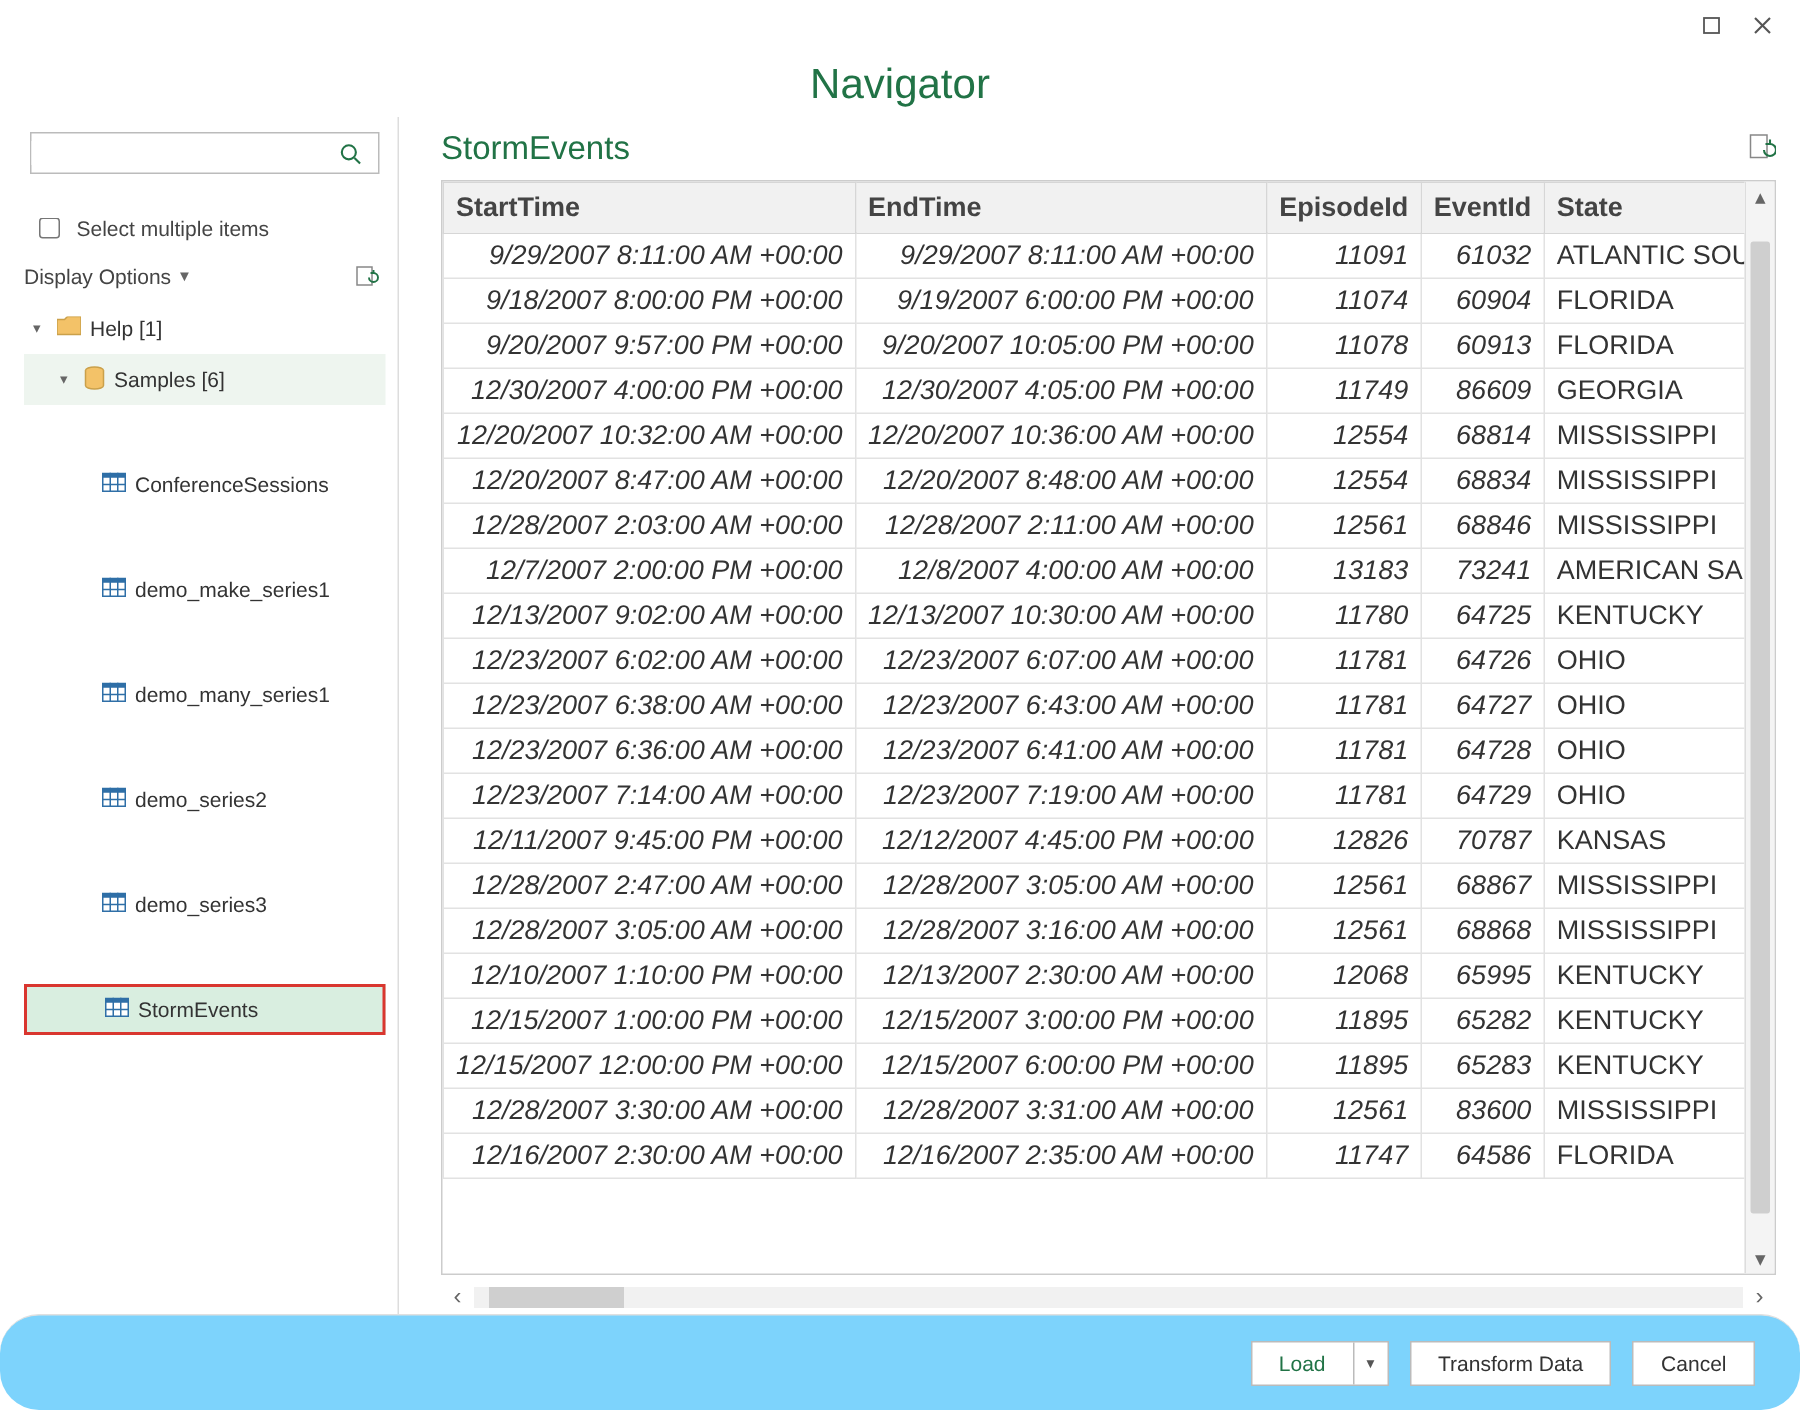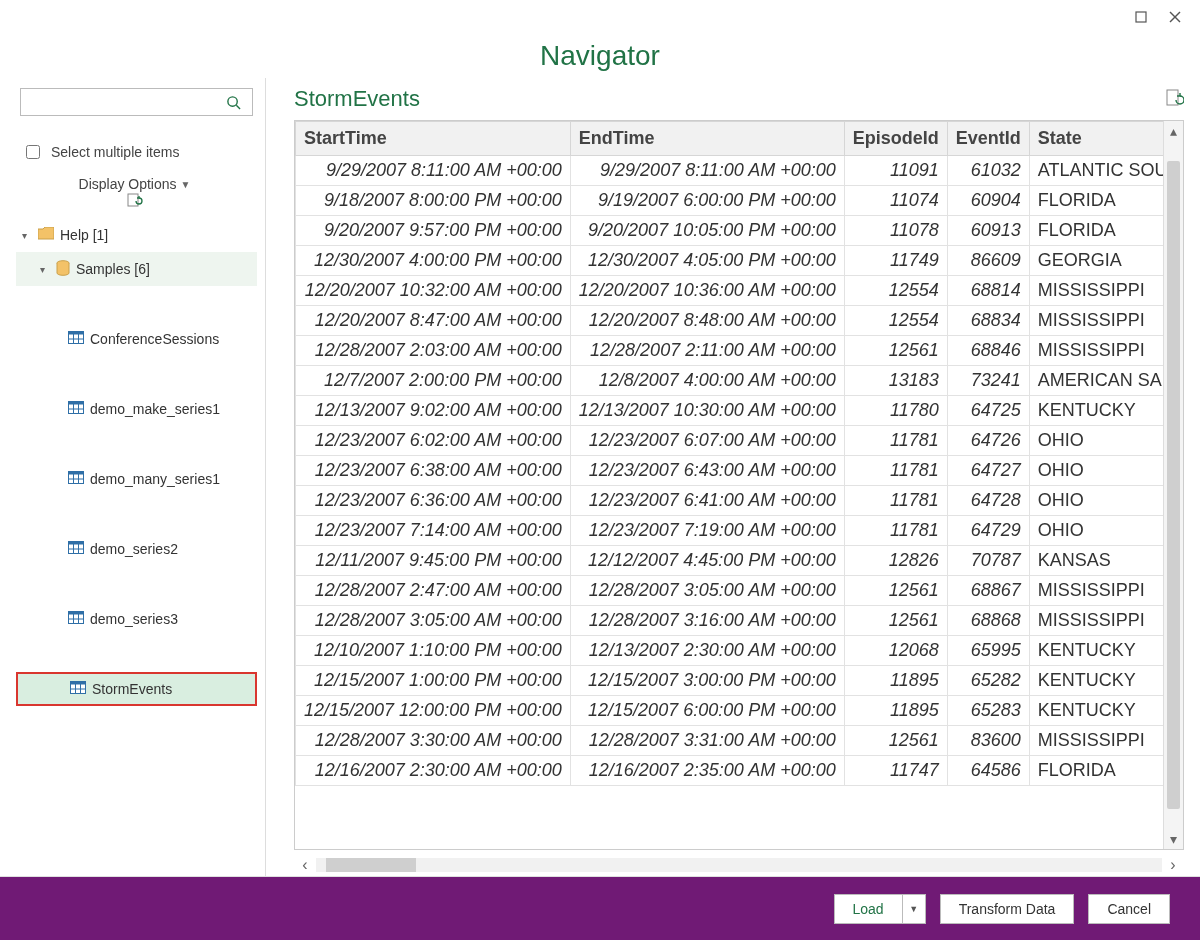--- a/index.html
+++ b/index.html
@@ -9,21 +9,21 @@
   .titlebar .tb-btn { width:34px; height:26px; display:flex; align-items:center; justify-content:center; color:#555; }
   .header { padding:6px 20px 6px 20px; }
   .header h1 { font-size:28px; font-weight:400; color:#217346; margin:0;text-align:center; }
   .body { flex:1; display:flex; overflow:hidden; padding:0 0 0 8px;}
   .sidebar { width:258px; padding:10px 8px 10px 8px; border-right:1px solid #ddd; display:flex; flex-direction:column; }
   .searchbox { display:flex; border:1px solid #bbb; height:28px; align-items:center; margin:0 4px 12px 4px;}
   .searchbox input { flex:1; border:none; outline:none; padding:0 6px; font-size:14px; }
   .searchbox .mag { width:26px; text-align:center; color:#217346; font-size:15px; }
   .checkrow { display:flex; align-items:center; gap:8px; padding:2px 4px 14px 6px; color:#444;margin-top:12px;}
   .checkrow input { width:14px; height:14px; }
-  .dispopt { display:flex; align-items:center; justify-content:space-between; padding:0 4px 10px 0; color:#444;flex-direction:column;}
+  .dispopt { display:flex; align-items:center; justify-content:space-between; padding:0 4px 10px 0; color:#444;}
   .dispopt-l { display:flex; align-items:center; gap:4px;}
   .refresh-icon svg, .mag svg { display:block; }
   .tree { font-size:14px; }
   .tnode { display:flex; align-items:center; height:34px; padding-left:6px; gap:6px; cursor:default;}
   .tnode.lvl1 { padding-left:24px; background:#eef5ef;}
   .tnode.lvl2 { padding-left:52px;margin-top:36px; }
   .tnode.selected { background:#d9eee0; }
   .caret { width:10px; color:#666; font-size:10px;}
   .folder-icon { color:#e6b657; font-size:14px; }
   .db-icon { color:#e6b657; }
@@ -40,21 +40,21 @@
   table.grid td.num { text-align:right; font-style:italic; }
   table.grid td.dt { text-align:right; font-style:italic; }
   .vscroll { width:20px; background:#f4f4f4; border-left:1px solid #ddd; position:relative;}
   .vscroll .up, .vscroll .down { height:20px; display:flex; align-items:center; justify-content:center; color:#666; cursor:pointer;}
   .vscroll .down { position:absolute; bottom:0; width:100%;}
   .vscroll .thumb { position:absolute; top:40px; bottom:40px; left:3px; right:3px; background:#cfcfcf; border-radius:2px;}
   .hscroll { height:22px; margin-top:4px; display:flex; align-items:center; }
   .hscroll .hsleft,.hscroll .hsright { width:22px; text-align:center; color:#666; cursor:pointer; font-size:16px;}
   .hscroll .track { flex:1; height:14px; background:#f1f1f1; position:relative; }
   .hscroll .thumb { position:absolute; left:10px; width:90px; top:0; bottom:0; background:#cfcfcf;}
-  .footer { height:64px; background:#701a75; border-top:1px solid #e0e0e0; display:flex; align-items:center; justify-content:flex-end; gap:14px; padding:0 30px;}
+  .footer { height:64px; background:#7dd3fc; border-top:1px solid #e0e0e0; display:flex; align-items:center; justify-content:flex-end; gap:14px; padding:0 30px;border-radius:26px;}
   .btn { background:#fff; border:1px solid #bbb; height:30px; padding:0 18px; display:flex; align-items:center; font-size:14px; color:#333; cursor:pointer;}
   .btn.split { padding:0; }
   .btn.split .main { padding:0 18px; border-right:1px solid #bbb; height:100%; display:flex; align-items:center; color:#217346;}
   .btn.split .drop { width:22px; display:flex; align-items:center; justify-content:center; color:#555;}
   svg { pointer-events:none; }
 </style>
 </head>
 <body>
 
 <div class="window">

